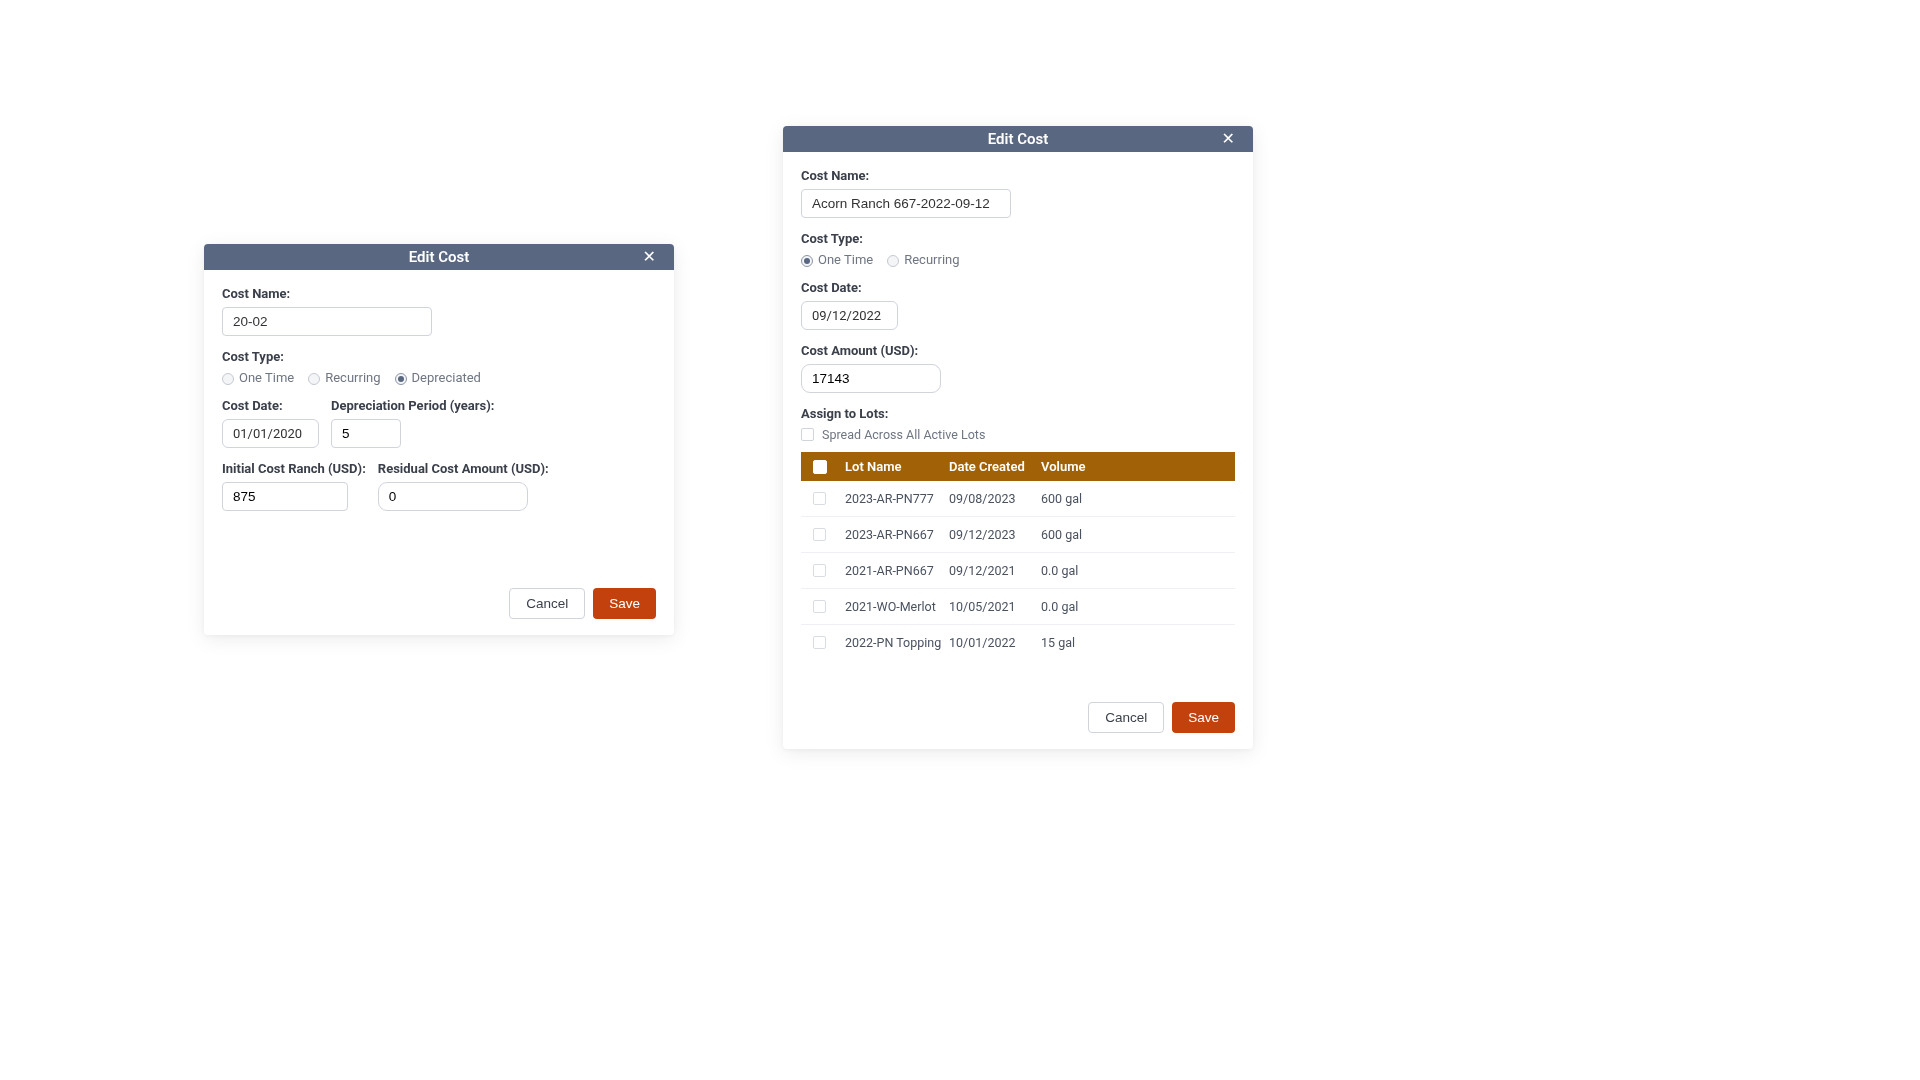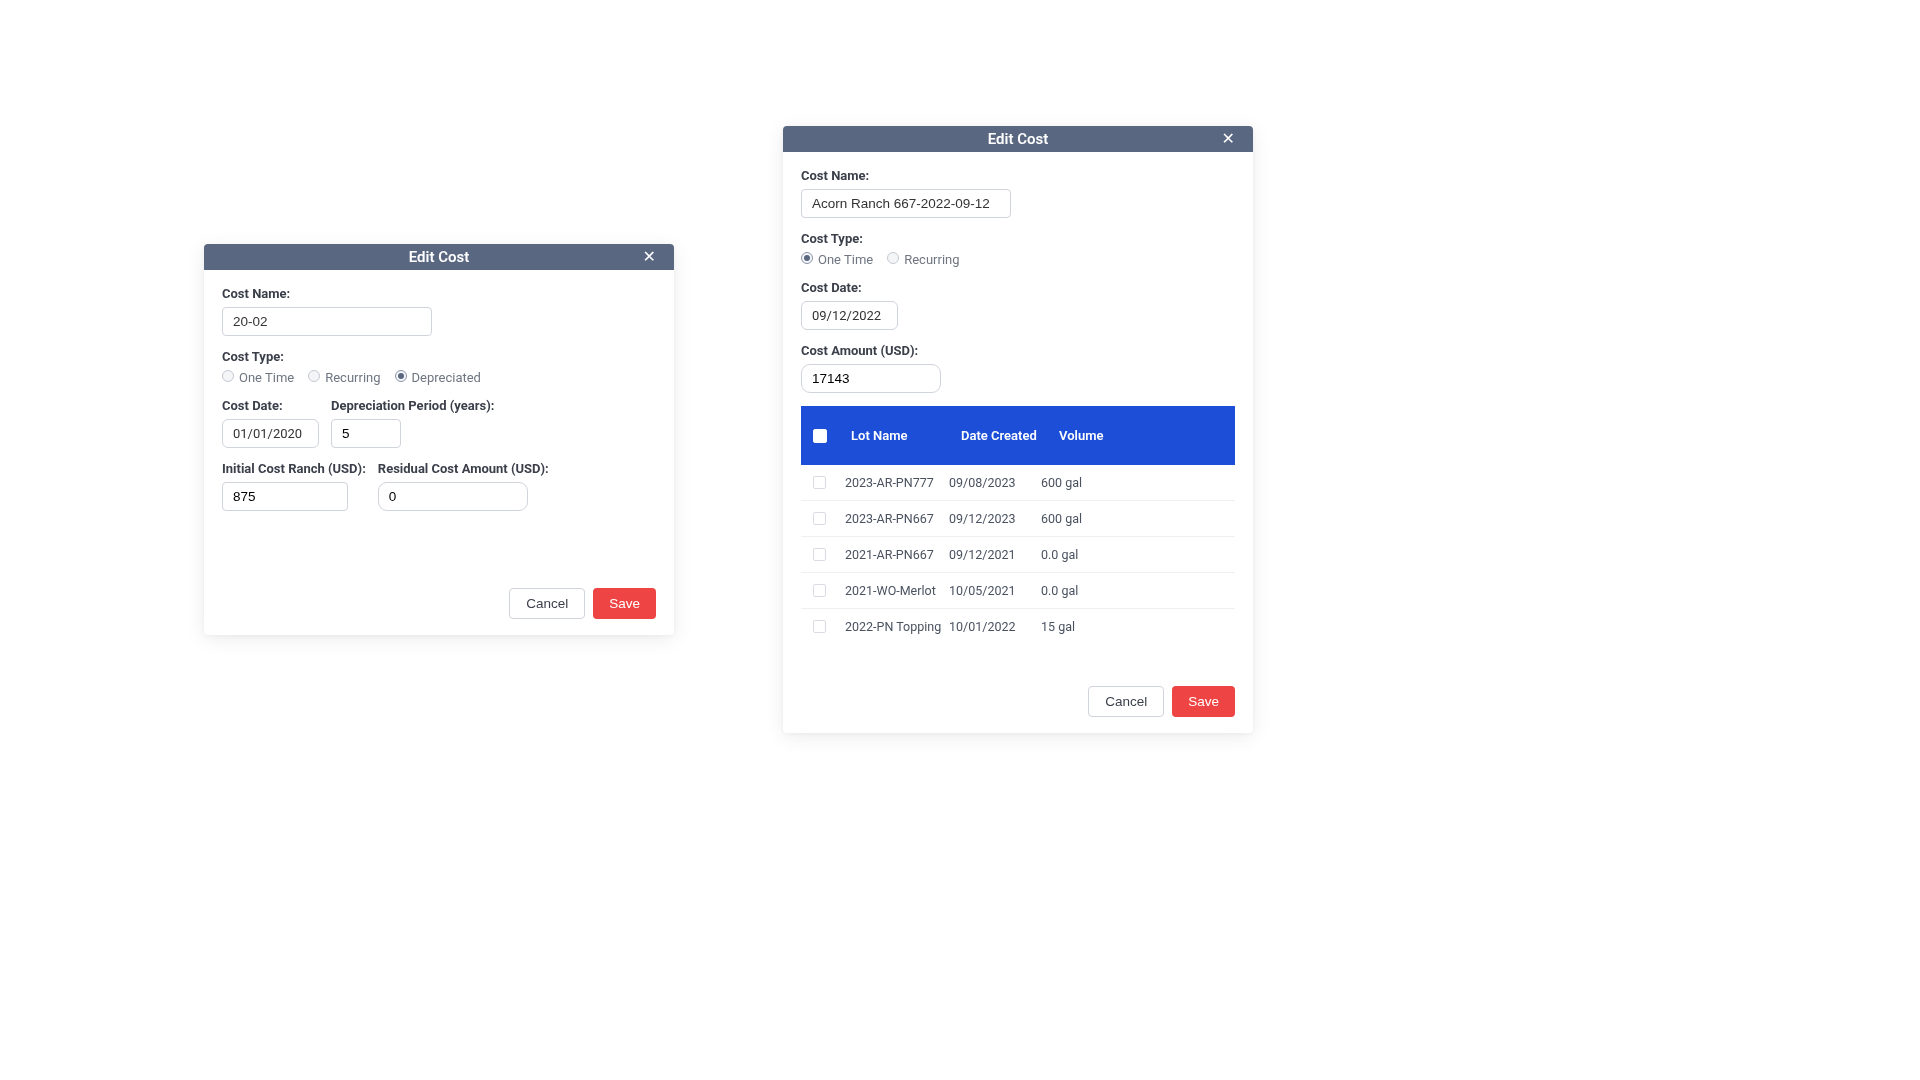--- a/index.html
+++ b/index.html
@@ -95,21 +95,21 @@
 }
 
 .radio-group {
   display: flex;
   gap: 14px;
   align-items: center;
 }
 
 .radio-item {
   display: flex;
-  align-items: flex-start;
+  align-items: flex-end;
   gap: 5px;
 }
 
 .radio-dot {
   width: 12px;
   height: 12px;
   border-radius: 50%;
   border: 1.5px solid #c5c9d1;
   display: inline-flex;
   align-items: center;
@@ -198,21 +198,21 @@
   border: none;
 }
 
 .btn-cancel {
   background: #ffffff;
   border: 1px solid #d0d4db;
   color: #3a3f4a;
 }
 
 .btn-save {
-  background: #ef4444;
+  background: #c2410c;
   color: #ffffff;
 }
 
 .checkbox-row {
   display: flex;
   align-items: center;
   gap: 8px;
   margin-top: 4px;
 }
 
@@ -228,25 +228,25 @@
   font-size: 12.5px;
   color: #6f7682;
 }
 
 .lots-table {
   margin-top: 10px;
   border: none;
 }
 
 .table-header {
-  background: #1d4ed8;
-  display: flex;
-  align-items: center;
-  padding: 22px 12px;
-  gap: 6px;
+  background: #a16207;
+  display: flex;
+  align-items: center;
+  padding: 7px 12px;
+  gap: 0;
 }
 
 .header-check {
   width: 14px;
   height: 14px;
   border: 1.5px solid #fff;
   border-radius: 2px;
   background: #fff;
   margin-right: 18px;
   flex: 0 0 14px;
@@ -391,20 +391,27 @@
         <span>09/12/2022</span>
         <svg class="date-icon" viewBox="0 0 24 24" fill="currentColor">
             <path d="M19 4h-1V2h-2v2H8V2H6v2H5a2 2 0 0 0-2 2v14a2 2 0 0 0 2 2h14a2 2 0 0 0 2-2V6a2 2 0 0 0-2-2zm0 16H5V10h14v10zM5 8V6h14v2H5z"></path>
           </svg>
       </div>
     </div>
     <div class="form-group">
       <label class="form-label">Cost Amount (USD):</label>
       <input class="amount-input amount-input-wide" style="width: 140px;" value="17143">
     </div>
+    <div class="form-group" style="margin-bottom:6px">
+      <label class="form-label">Assign to Lots:</label>
+      <div class="checkbox-row">
+        <span class="checkbox"></span>
+        <span class="checkbox-label">Spread Across All Active Lots</span>
+      </div>
+    </div>
     <div class="lots-table">
       <div class="table-header">
         <span class="header-check"></span>
         <span class="th th-lot">Lot Name</span>
         <span class="th th-date">Date Created</span>
         <span class="th th-vol">Volume</span>
       </div>
       <div class="table-row">
         <span class="row-check"></span>
         <span class="td td-lot">2023-AR-PN777</span>

